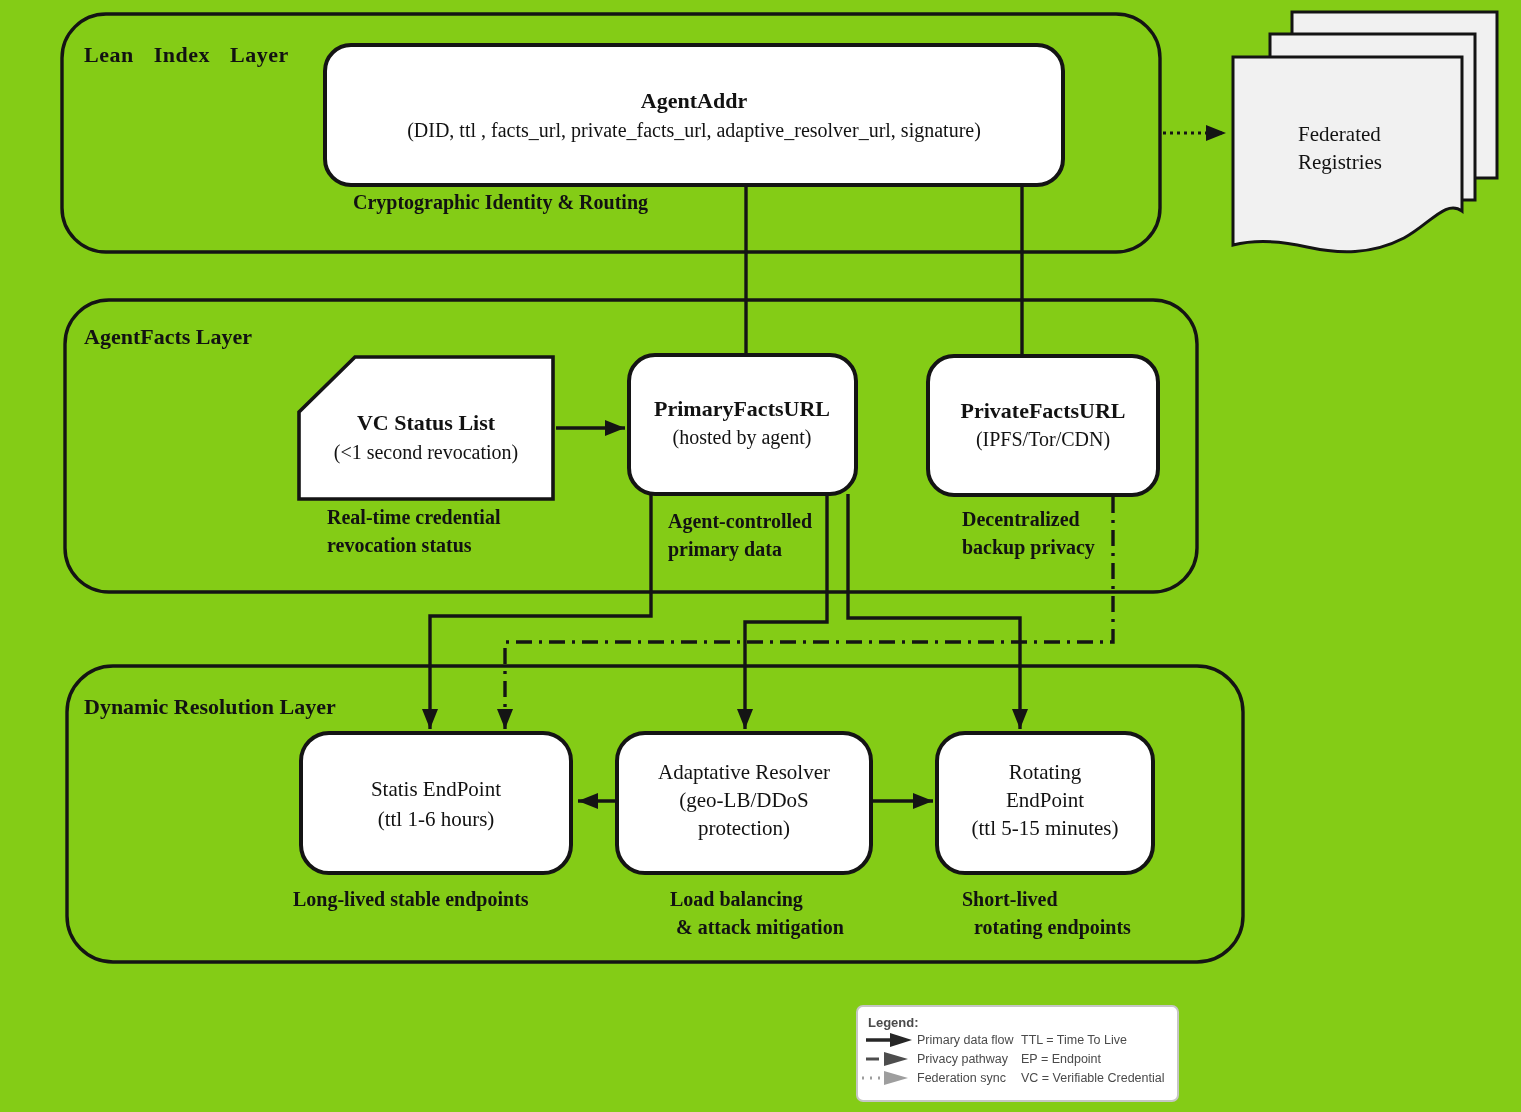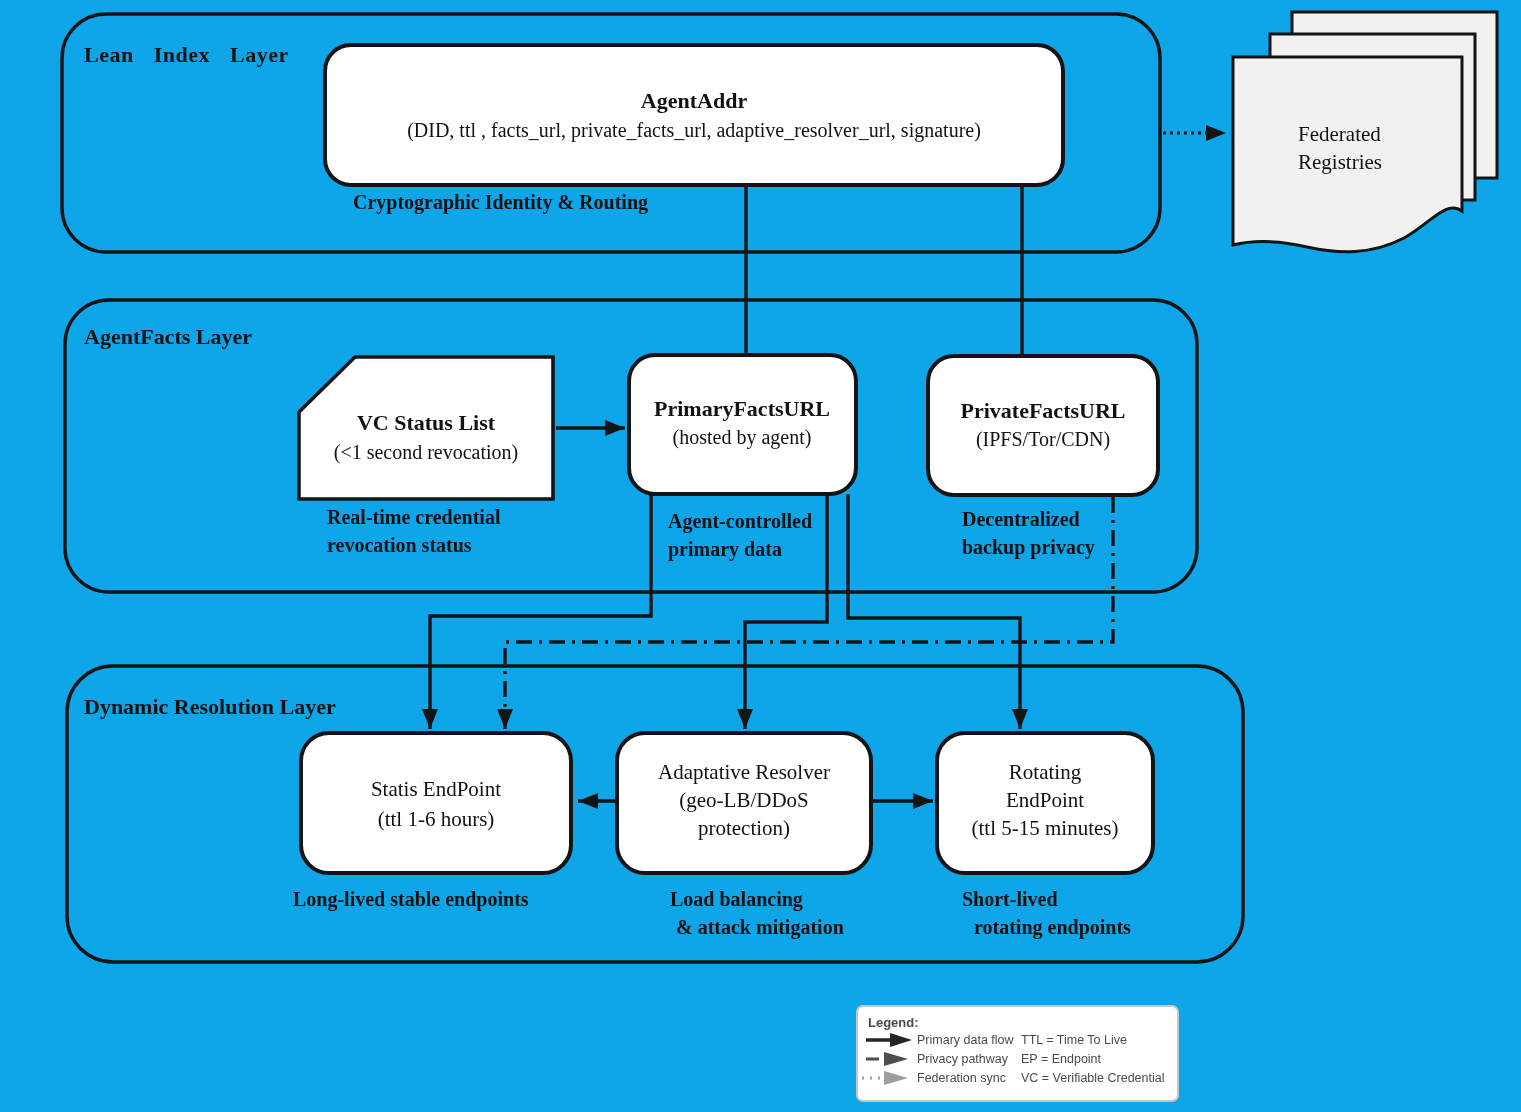--- a/index.html
+++ b/index.html
@@ -1,16 +1,16 @@
 <!DOCTYPE html>
 <html><head>
 <meta charset="utf-8">
 <style>
   html,body{margin:0;padding:0;background:#ffffff;}
-  .stage{position:relative;width:1521px;height:1112px;background:#0ea5e9;overflow:hidden;}
+  .stage{position:relative;width:1521px;height:1112px;background:#84cc16;overflow:hidden;}
   svg{display:block;}
   .serif{font-family:"Liberation Serif","DejaVu Serif",serif;fill:#121212;}
   .sans{font-family:"Liberation Sans","DejaVu Sans",sans-serif;}
   .b{font-weight:bold;}
   .t22{font-size:22px;}
   .t21{font-size:21px;}
   .t20{font-size:20px;}
   .mid{text-anchor:middle;}
   .wide{word-spacing:14px;letter-spacing:.5px;}
   .cont{fill:none;stroke:#141414;stroke-width:3.4;}

